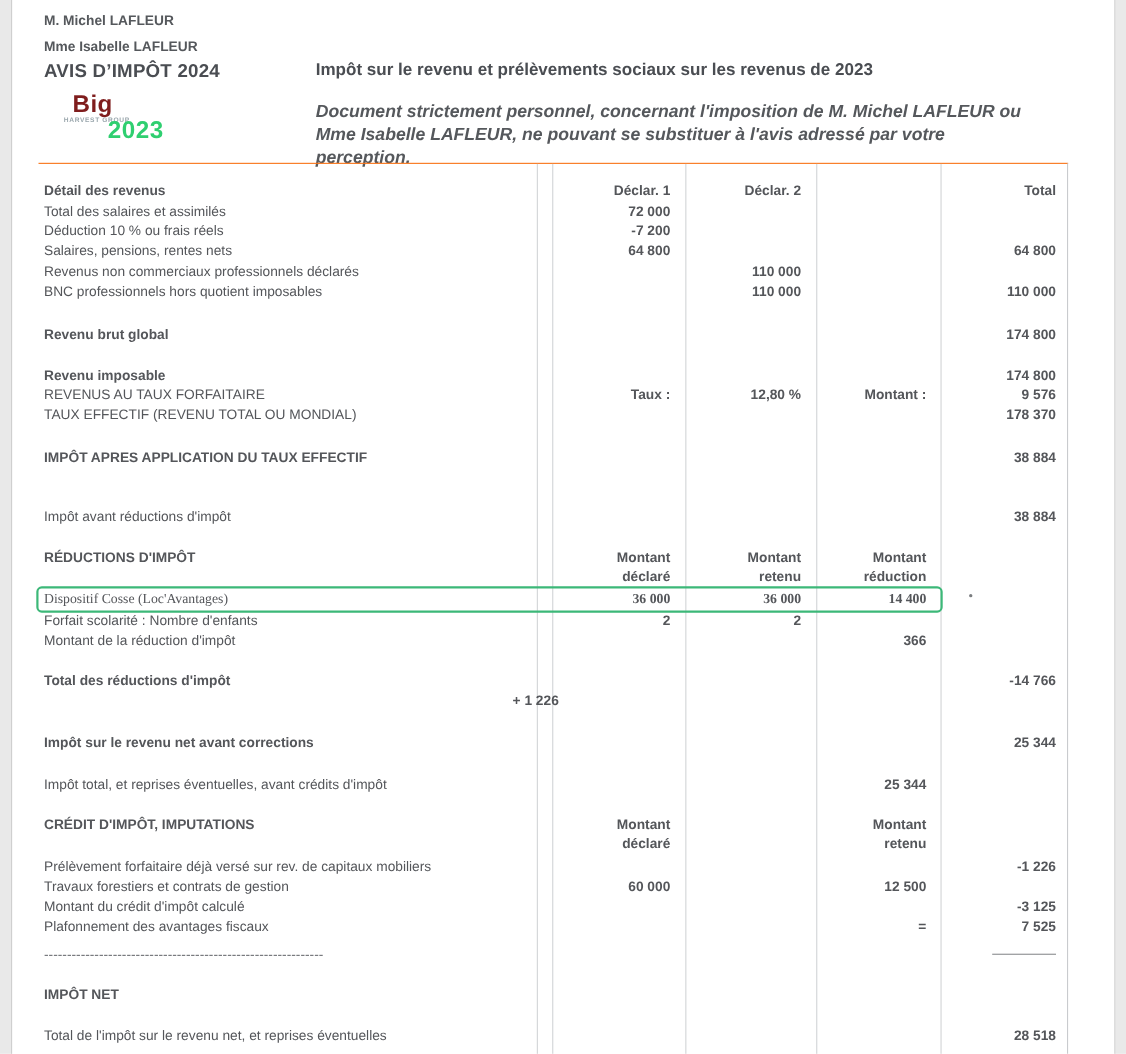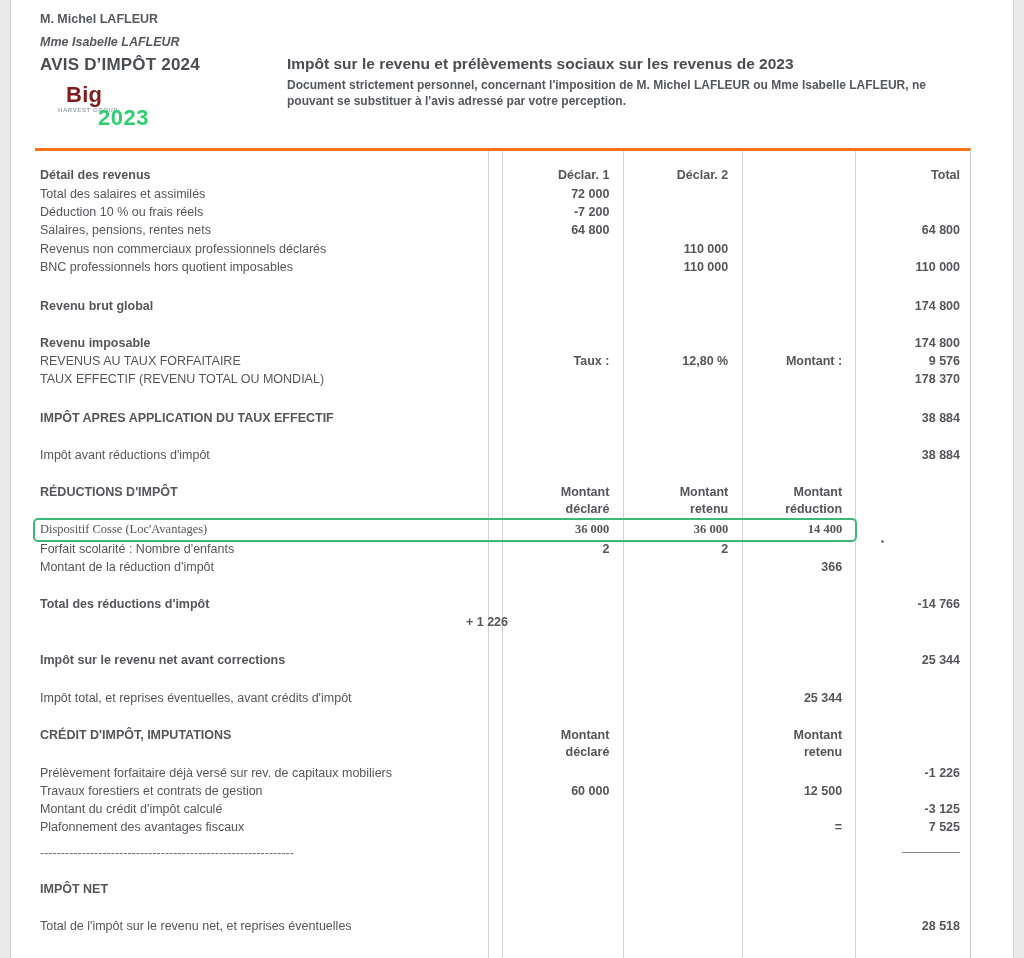--- a/index.html
+++ b/index.html
@@ -12,26 +12,26 @@
   .edge.right{right:0;width:10px;border-left:1px solid #d6d6d6;}
 
   
   .abs{position:absolute;}
   .name{left:40px;font-weight:bold;font-size:12.5px;color:#55585c;}
   .avis{left:40px;top:55px;font-weight:bold;font-size:17px;color:#4a4d52;letter-spacing:.2px;}
   .logo-big{left:66px;top:82px;font-weight:bold;font-size:22px;color:#7f1d1d;letter-spacing:.3px;}
   .logo-sub{left:58px;top:107px;font-size:6px;color:#9aa7ad;letter-spacing:.6px;font-weight:bold;}
   .logo-year{left:98px;top:105px;font-weight:bold;font-size:22px;color:#2fcf70;letter-spacing:.5px;}
   .doc-title{left:287px;top:55px;font-weight:bold;font-size:15.5px;color:#4a4d52;}
-  .doc-notice{left:287px;top:78px;width:655px;font-weight:bold;font-size:12px;color:#55585c;line-height:1.32;}
+  .doc-notice{left:287px;top:91px;width:655px;font-weight:bold;font-size:16px;color:#55585c;line-height:1.32;font-style:italic;}
 
   
   .table{
     position:absolute;left:35px;top:148px;width:936px;height:810px;
-    border-top:3px solid #f97316;border-right:1px solid #c9cbce;
+    border-top:1px solid #f97316;border-right:1px solid #c9cbce;
     box-sizing:border-box;padding-top:15px;font-size:12.5px;
   }
   .vline{position:absolute;top:0;bottom:0;width:0;border-left:1px solid #d2d4d6;}
   .v1{left:453px;} .v2{left:467px;} .v3{left:588px;} .v4{left:707px;} .v5{left:820px;}
   .tr{display:flex;height:18px;line-height:18px;position:relative;}
   .tr.h17{height:17px;line-height:17px;align-items:center;}
   .tr.h14{height:14px;line-height:14px;}
   .tr.h22{height:22px;line-height:22px;font-family:Liberation Serif, serif;}
   .c{box-sizing:border-box;white-space:nowrap;overflow:visible;}
   .lbl{width:453px;padding-left:5px;text-align:left;}
@@ -50,21 +50,21 @@
   }
   .tiny-dot{position:absolute;left:881px;top:540px;width:3px;height:3px;border-radius:50%;background:#7a7d80;}
 </style>
 </head>
 <body>
 
 <div class="edge left"></div>
 <div class="edge right"></div>
 
 <div class="abs name" style="top:12px;">M. Michel LAFLEUR</div>
-<div class="abs name" style="top:35px;font-style:italic;">Mme Isabelle LAFLEUR</div>
+<div class="abs name" style="top:35px;">Mme Isabelle LAFLEUR</div>
 <div class="abs avis">AVIS D’IMPÔT 2024</div>
 <div class="abs logo-big">Big</div>
 <div class="abs logo-sub">HARVEST GROUP</div>
 <div class="abs logo-year">2023</div>
 <div class="abs doc-title">Impôt sur le revenu et prélèvements sociaux sur les revenus de 2023</div>
 <div class="abs doc-notice">Document strictement personnel, concernant l'imposition de M. Michel LAFLEUR ou Mme Isabelle LAFLEUR, ne pouvant se substituer à l'avis adressé par votre perception.</div>
 
 <div class="table">
   <div class="vline v1"></div>
   <div class="vline v2"></div>
@@ -164,21 +164,21 @@
 
   <div class="tr b" style="margin-top:21px;">
     <div class="c lbl">IMPÔT APRES APPLICATION DU TAUX EFFECTIF</div>
       <div class="c gapc"></div>
     <div class="c num d1"></div>
     <div class="c num d2"></div>
     <div class="c num c3"></div>
     <div class="c num tot">38 884</div>
   </div>
 
-  <div class="tr" style="margin-top:19px;justify-content:center;">
+  <div class="tr" style="margin-top:36px;justify-content:center;">
     <div class="c lbl">Impôt avant réductions d'impôt</div>
       <div class="c gapc"></div>
     <div class="c num d1"></div>
     <div class="c num d2"></div>
     <div class="c num c3"></div>
     <div class="c num tot">38 884</div>
   </div>
 
   <div class="tr b" style="margin-top:19px;">
     <div class="c lbl">RÉDUCTIONS D'IMPÔT</div>

